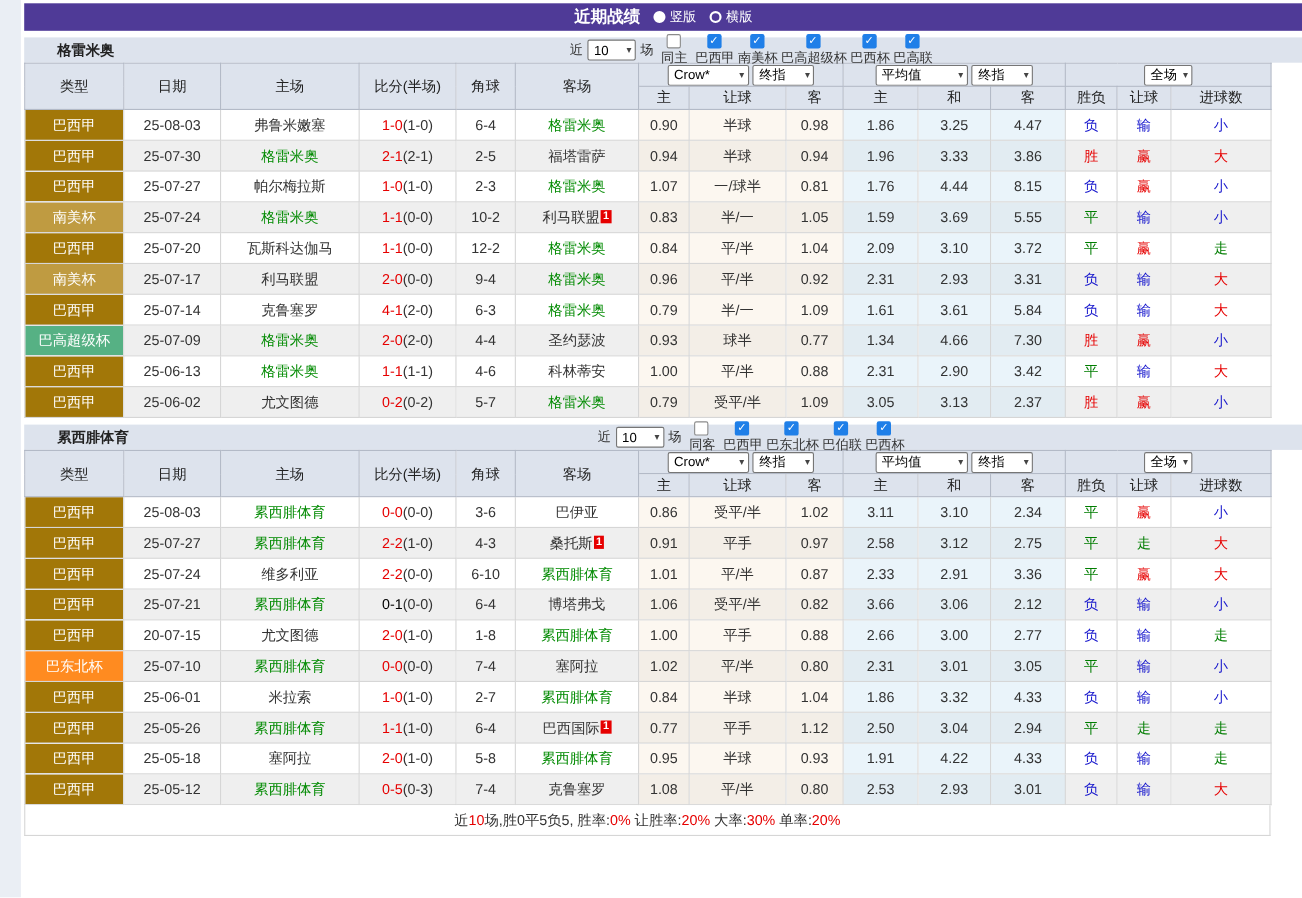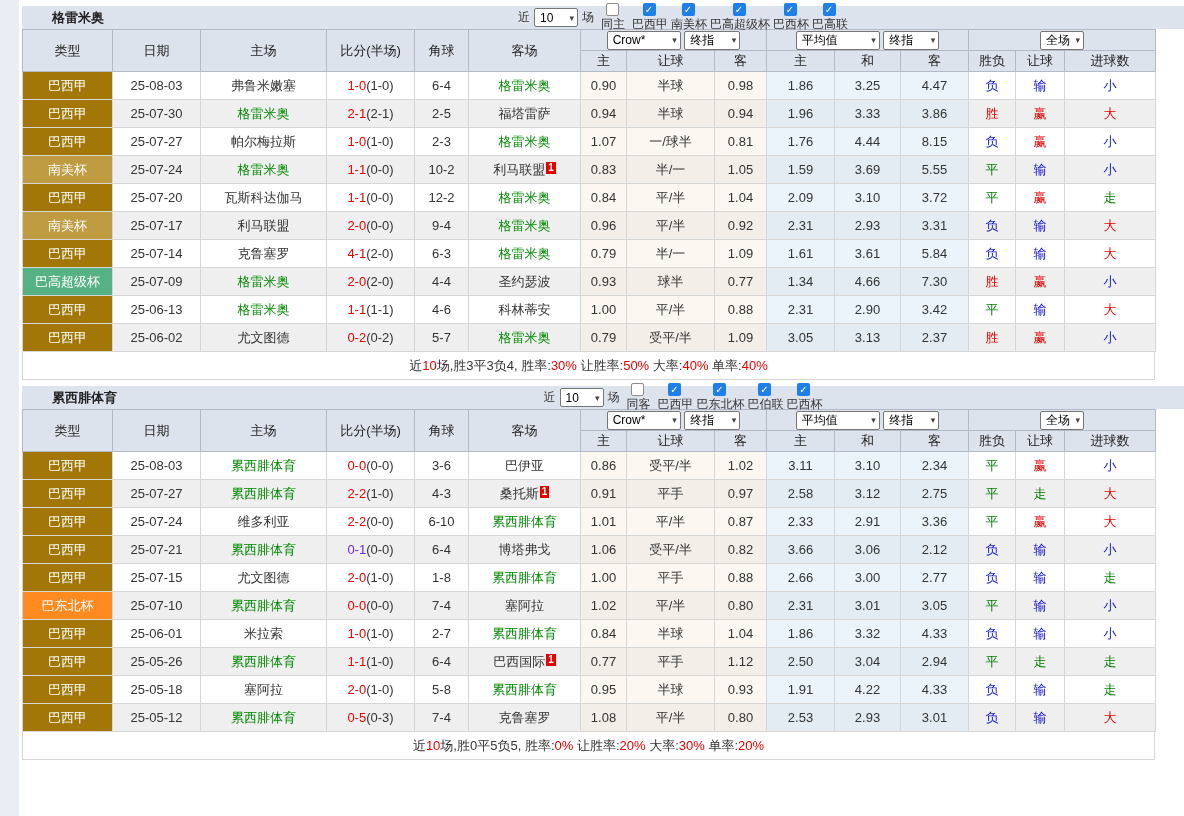--- a/index.html
+++ b/index.html
@@ -66,20 +66,31 @@
     width: 1133px; height: 28px; line-height: 28px; text-align: center;
     font-size: 13px; color: #333; border: 1px solid #d6d6d6; border-top: none; background: #fff;
   }
 </style>
 </head>
 <body>
 
 <div class="left-strip"></div>
 
 <div class="content">
+  <div class="title-bar">
+    <span class="title">近期战绩</span>
+    <span class="view-opt">
+      <span class="radio checked"></span>
+      <span>竖版</span>
+    </span>
+    <span class="view-opt">
+      <span class="radio"></span>
+      <span>横版</span>
+    </span>
+  </div>
   <div id="sections">
   <div class="section">
     <div class="team-row">
       <span class="team-name">格雷米奥</span>
       <span class="filters">
         <span class="flt-label">近</span>
         <span class="select w44">
               <span>10</span>
               <span class="arrow">▾</span>
             </span>
@@ -343,21 +354,20 @@
               <td class="c-crow">1.09</td>
               <td class="c-avg">3.05</td>
               <td class="c-avg">3.13</td>
               <td class="c-avg">2.37</td>
               <td style="color: rgb(230, 0, 0);">胜</td>
               <td style="color: rgb(230, 0, 0);">赢</td>
               <td style="color: rgb(20, 20, 204);">小</td>
             </tr>
           </tbody>
     </table>
-    <div class="summary"><span>近</span><span style="color: rgb(230, 0, 0);">10</span><span>场,胜3平3负4, 胜率:</span><span style="color: rgb(230, 0, 0);">30%</span><span> 让胜率:</span><span style="color: rgb(230, 0, 0);">50%</span><span> 大率:</span><span style="color: rgb(230, 0, 0);">40%</span><span> 单率:</span><span style="color: rgb(230, 0, 0);">40%</span></div>
   </div>
 
   <div class="section">
     <div class="team-row">
       <span class="team-name">累西腓体育</span>
       <span class="filters">
         <span class="flt-label">近</span>
         <span class="select w44">
               <span>10</span>
               <span class="arrow">▾</span>
@@ -501,36 +511,36 @@
               <td class="c-avg">2.91</td>
               <td class="c-avg">3.36</td>
               <td style="color: rgb(0, 125, 0);">平</td>
               <td style="color: rgb(230, 0, 0);">赢</td>
               <td style="color: rgb(230, 0, 0);">大</td>
             </tr>
             <tr>
               <td style="background: rgb(162, 119, 8); color: rgb(255, 255, 255);">巴西甲</td>
               <td>25-07-21</td>
               <td><span style="color: rgb(0, 138, 0);">累西腓体育</span></td>
-              <td><span style="color: #6d28d9; text-align: center;">0-1</span><span>(0-0)</span></td>
+              <td><span style="color: #000000; text-align: center;">0-1</span><span>(0-0)</span></td>
               <td>6-4</td>
               <td><span>博塔弗戈</span></td>
               <td class="c-crow">1.06</td>
               <td class="c-crow">受平/半</td>
               <td class="c-crow">0.82</td>
               <td class="c-avg">3.66</td>
               <td class="c-avg">3.06</td>
               <td class="c-avg">2.12</td>
               <td style="color: rgb(20, 20, 204);">负</td>
               <td style="color: rgb(20, 20, 204);">输</td>
               <td style="color: rgb(20, 20, 204);">小</td>
             </tr>
             <tr>
               <td style="background: rgb(162, 119, 8); color: rgb(255, 255, 255);">巴西甲</td>
-              <td>25-07-15</td>
+              <td>20-07-15</td>
               <td><span>尤文图德</span></td>
               <td><span style="color: rgb(230, 0, 0);">2-0</span><span>(1-0)</span></td>
               <td>1-8</td>
               <td><span style="color: rgb(0, 138, 0);">累西腓体育</span></td>
               <td class="c-crow">1.00</td>
               <td class="c-crow">平手</td>
               <td class="c-crow">0.88</td>
               <td class="c-avg">2.66</td>
               <td class="c-avg">3.00</td>
               <td class="c-avg">2.77</td>

